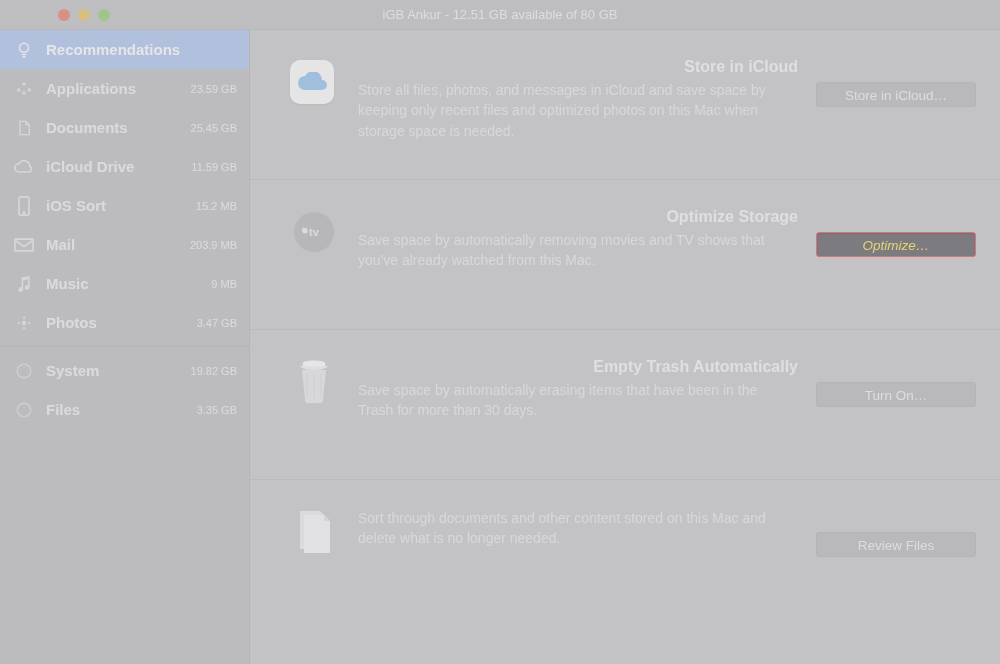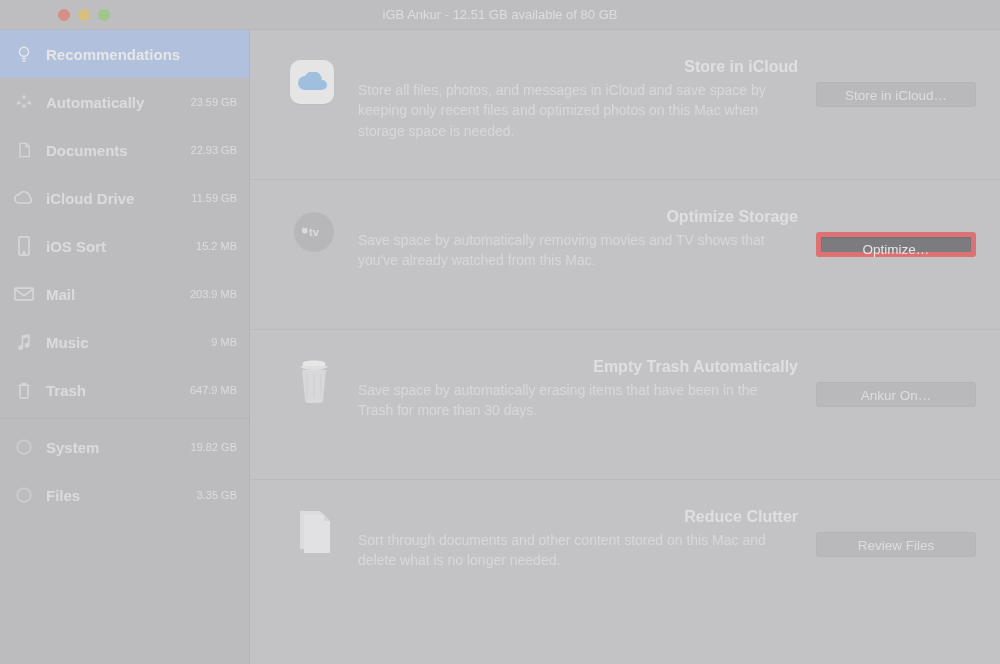--- a/index.html
+++ b/index.html
@@ -10,38 +10,38 @@
   .titlebar { height: 30px; display:flex; align-items:center; position:relative; background:#bfbfc0; border-bottom:1px solid #b5b5b6;padding-left:48px;}
   .traffic { display:flex; gap:8px; margin-left:10px;}
   .dot { width:12px; height:12px; border-radius:50%; }
   .dot.red { background:#e87367;}
   .dot.yellow{ background:#e8c05a;}
   .dot.green { background:#8ecb6c;}
   .title { position:absolute; left:0; right:0; text-align:center; font-size:13px; color:#f0f0f2; font-weight:500;}
 
   .main { display:flex; height:calc(100% - 30px); }
   .sidebar { width:250px; background:#bcbcbe; border-right:1px solid #b0b0b2; display:flex; flex-direction:column; font-size:14px;}
-  .side-item { display:flex; align-items:center; height:48px; padding:0 12px; color:#eeeef0; position:relative;}
+  .side-item { display:flex; align-items:center; height:39px; padding:0 12px; color:#eeeef0; position:relative;}
   .side-item.selected { background:#a8c2ef; color:#fff;}
   .side-icon { width:24px; display:flex; justify-content:center; margin-right:10px; color:#e6e6ea;}
   .side-label { flex:1; font-weight:600; font-size:15px;}
   .side-size { font-size:11px; color:#efeff1;}
   .side-sep { height:1px; background:#b2b2b4; margin:4px 0;}
   svg { display:block; }
 
   .content { flex:1; background:#c7c7c9; overflow:hidden; }
   .section { padding:28px 24px 28px 40px; border-bottom:1px solid #b8b8ba; display:flex; align-items:flex-start; min-height:150px;}
   .section:last-child { border-bottom:none;}
   .sec-icon { width:44px; height:44px; margin-right:24px; margin-top:2px; display:flex; align-items:center; justify-content:flex-end; flex-shrink:0;}
   .sec-body { flex:1; padding-right:18px;}
   .sec-title { font-size:16px; font-weight:700; color:#f4f4f6; margin-bottom:4px;text-align:right;}
   .sec-desc { font-size:14px; line-height:1.45; color:#e8e8eb; max-width:420px;}
   .sec-action { width:160px; flex-shrink:0; padding-top:24px;}
   .btn { width:100%; height:25px; border-radius:3px; font-size:13.5px; text-align:center; line-height:25px; color:#f0f0f3; background:#b7b7ba; border:1px solid #aeaeb1; cursor:pointer;}
-  .btn.dark { background:#555559; border:5px solid #ef4444; color:#ffffff; box-shadow:0 1px 2px rgba(0,0,0,.2) inset;}
+  .btn.dark { background:#555559; border:1px solid #ef4444; color:#fde047; box-shadow:0 1px 2px rgba(0,0,0,.2) inset;font-style:italic;}
 
   .cloud-tile { width:44px; height:44px; background:#fdfdfd; border-radius:10px; display:flex; align-items:center; justify-content:center; box-shadow:0 1px 2px rgba(0,0,0,.08);}
   .tv-circle { width:40px; height:40px; border-radius:50%; background:#b4b4b7; display:flex; align-items:center; justify-content:center; color:#ededf0; font-size:9px; font-weight:700;}
 </style>
 </head>
 <body>
 
 <div class="titlebar">
   <div class="traffic">
     <div class="dot red"></div>
@@ -64,33 +64,33 @@
       <span class="side-label">Recommendations</span>
       <span class="side-size"></span>
     </div>
 
     <div class="side-item">
       <span class="side-icon">
         <svg width="18" height="18" viewBox="0 0 24 24" fill="#e6e6ea">
             <path d="M12 2l3 5h-6zM5 10l3 5-6 0zM19 10l3 5h-6zM12 14l3 5h-6z"></path>
           </svg>
       </span>
-      <span class="side-label">Automatically</span>
+      <span class="side-label">Applications</span>
       <span class="side-size">23.59 GB</span>
     </div>
 
     <div class="side-item">
       <span class="side-icon">
         <svg width="16" height="18" viewBox="0 0 24 24" fill="none" stroke="#e6e6ea" stroke-width="2">
             <path d="M6 2h9l5 5v15H6z"></path>
             <path d="M15 2v5h5"></path>
           </svg>
       </span>
       <span class="side-label">Documents</span>
-      <span class="side-size">22.93 GB</span>
+      <span class="side-size">25.45 GB</span>
     </div>
 
     <div class="side-item">
       <span class="side-icon">
         <svg width="20" height="14" viewBox="0 0 24 16" fill="none" stroke="#e6e6ea" stroke-width="2">
             <path d="M6 14a5 5 0 010-10 7 7 0 0113 3 4 4 0 010 7H6z"></path>
           </svg>
       </span>
       <span class="side-label">iCloud Drive</span>
       <span class="side-size">11.59 GB</span>
@@ -121,30 +121,34 @@
     <div class="side-item">
       <span class="side-icon">
         <svg width="16" height="18" viewBox="0 0 20 22" fill="#e6e6ea">
             <path d="M7 3l10-2v14a3 3 0 11-2-2.8V5L9 6.5V18a3 3 0 11-2-2.8V3z"></path>
           </svg>
       </span>
       <span class="side-label">Music</span>
       <span class="side-size">9 MB</span>
     </div>
 
-
-    <div class="side-item">
-      <span class="side-icon">
-        <svg width="16" height="18" viewBox="0 0 20 22" fill="none" stroke="#e6e6ea" stroke-width="2">
-            <path d="M3 5h14M5 5v14a2 2 0 002 2h6a2 2 0 002-2V5M8 5V3h4v2"></path>
-          </svg>
-      </span>
-      <span class="side-label">Trash</span>
-      <span class="side-size">647.9 MB</span>
-    </div>
+    <div class="side-item">
+      <span class="side-icon">
+        <svg width="18" height="18" viewBox="0 0 24 24" fill="#e6e6ea">
+            <circle cx="12" cy="12" r="3"></circle>
+            <circle cx="12" cy="5" r="2" opacity=".7"></circle>
+            <circle cx="12" cy="19" r="2" opacity=".7"></circle>
+            <circle cx="5" cy="12" r="2" opacity=".7"></circle>
+            <circle cx="19" cy="12" r="2" opacity=".7"></circle>
+          </svg>
+      </span>
+      <span class="side-label">Photos</span>
+      <span class="side-size">3.47 GB</span>
+    </div>
+
 
     <div class="side-sep"></div>
 
     <div class="side-item">
       <span class="side-icon">
         <svg width="18" height="18" viewBox="0 0 24 24" fill="none" stroke="#d9d9dc" stroke-width="2">
             <circle cx="12" cy="12" r="9"></circle>
           </svg>
       </span>
       <span class="side-label">System</span>
@@ -208,34 +212,33 @@
             <path fill="#f4f4f6" d="M6 6h28c0 0-2 4-14 4S6 6 6 6z"></path>
             <path fill="#fff" d="M10 2c3-2 17-2 20 0 2 1 2 4 0 4-3 0-17 0-20 0-2 0-2-3 0-4z"></path>
             <path stroke="#d9d9dc" stroke-width="1" d="M13 14v24M20 14v24M27 14v24"></path>
           </svg>
       </div>
       <div class="sec-body">
         <div class="sec-title">Empty Trash Automatically</div>
         <div class="sec-desc">Save space by automatically erasing items that have been in the Trash for more than 30 days.</div>
       </div>
       <div class="sec-action">
-        <div class="btn">Ankur On…</div>
+        <div class="btn">Turn On…</div>
       </div>
     </div>
 
     <div class="section">
       <div class="sec-icon">
         <svg width="38" height="46" viewBox="0 0 38 46">
             <path fill="#ededef" d="M4 2h20l6 6v32H4z"></path>
             <path fill="#f7f7f9" d="M8 6h20l6 6v32H8z"></path>
             <path fill="#e2e2e5" d="M28 6v6h6z"></path>
           </svg>
       </div>
       <div class="sec-body">
-        <div class="sec-title">Reduce Clutter</div>
         <div class="sec-desc">Sort through documents and other content stored on this Mac and delete what is no longer needed.</div>
       </div>
       <div class="sec-action">
         <div class="btn">Review Files</div>
       </div>
     </div>
 
   </div>
 </div>
 

